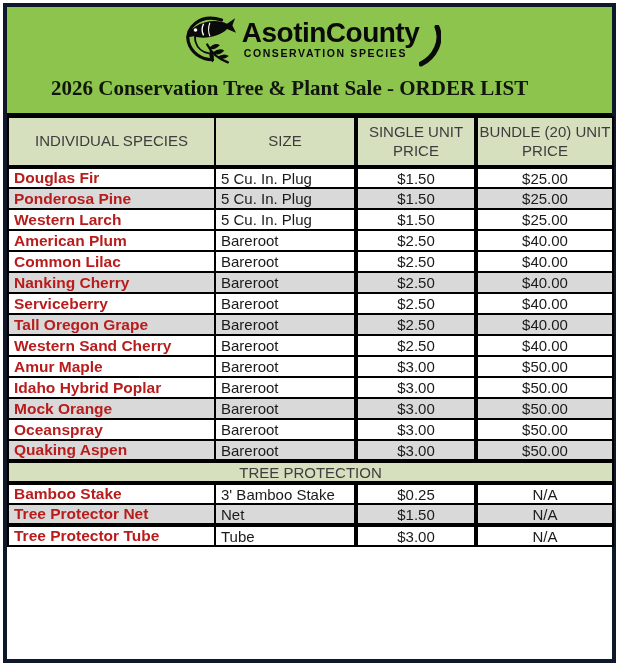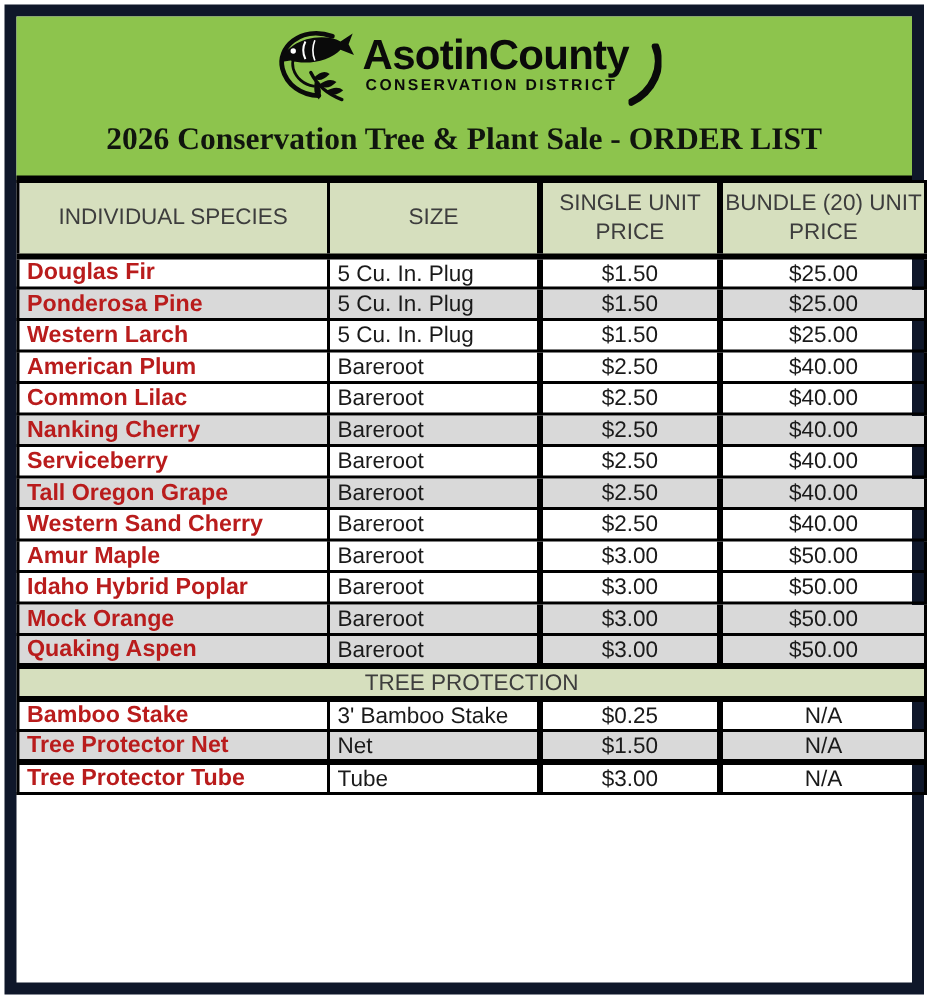--- a/index.html
+++ b/index.html
@@ -1,29 +1,29 @@
 <!DOCTYPE html>
 <html><head>
 <meta charset="utf-8">
 <style>
   * { margin:0; padding:0; box-sizing:border-box; }
   html,body { width:619px; height:666px; background:#ffffff; overflow:hidden;
               font-family:"Liberation Sans", sans-serif; }
   .sheet { position:absolute; left:3px; top:3px; width:613px; height:660px;
-           border:8px solid #0f172a; background:#fff; }
+           border:4px solid #0f172a; background:#fff; }
 
   
   .header-band { background:#8dc44d; border-bottom:3px solid #000; padding-top:4px; }
   .logo-wrap { display:flex; justify-content:center; align-items:center; height:56px; }
   .logo-emblem { flex:0 0 auto; margin-right:4px; }
   .logo-textcol { display:flex; flex-direction:column; line-height:1; position:relative; padding-right:20px; }
   .logo-name { font-weight:700; font-size:28px; color:#0a0a0a; letter-spacing:-0.5px; }
   .logo-sub  { font-weight:700; font-size:10.5px; color:#0a0a0a; letter-spacing:1.6px; margin-top:1px; padding-left:2px; }
   .logo-tail { position:absolute; right:-2px; top:6px; }
-  .title-row { text-align:center; padding:9px 0 12px 0; }
+  .title-row { padding:9px 0 12px 0;margin-left:44px; }
   .title-text { font-family:"Liberation Serif", serif; font-weight:700; font-size:21px; color:#10150e; }
 
   
   table { width:100%; border-collapse:collapse; table-layout:fixed; }
   col.c-species { width:207px; } col.c-size { width:141px; }
   col.c-single  { width:120px; } col.c-bundle { width:137px; }
 
   th, td { border:2px solid #000; font-size:15px; color:#1a1a1a; overflow:hidden; white-space:nowrap; }
   th { background:#d6dfbe; height:50px; font-weight:400; color:#3d3d3d; text-align:center;
        border-bottom:4px solid #000; line-height:1.25; white-space:normal; }
@@ -60,21 +60,21 @@
         <g>
           <path d="M30 36 C34 44 42 52 53 56" stroke="#0a0a0a" stroke-width="2.5" fill="none" stroke-linecap="round"></path>
           <path d="M32 40 q7 -7 12 -3 q-7 7 -12 3 Z" fill="#0a0a0a"></path>
           <path d="M36 45 q8 -6 13 -2 q-7 7 -13 2 Z" fill="#0a0a0a"></path>
           <path d="M41 50 q8 -5 13 -1 q-7 6 -13 1 Z" fill="#0a0a0a"></path>
           <path d="M33 42 q-2 9 3 14 q4 -8 -3 -14 Z" fill="#0a0a0a"></path>
         </g>
       </svg>
       <div class="logo-textcol">
         <span class="logo-name">AsotinCounty</span>
-        <span class="logo-sub">CONSERVATION DISTRICT</span>
+        <span class="logo-sub">CONSERVATION SPECIES</span>
         <svg class="logo-tail" width="22" height="42" viewBox="0 0 22 42">
           <path d="M18 2 C24 16 16 32 2 39" stroke="#0a0a0a" stroke-width="5" fill="none" stroke-linecap="round"></path>
         </svg>
       </div>
     </div>
     <div class="title-row">
       <span class="title-text">2026 Conservation Tree &amp; Plant Sale - ORDER LIST</span>
     </div>
   </div>
 
@@ -159,20 +159,26 @@
           <td class="col-size">Bareroot</td>
           <td class="col-single">$3.00</td>
           <td class="col-bundle">$50.00</td>
         </tr>
         <tr class="row-gray">
           <td class="col-species">Mock Orange</td>
           <td class="col-size">Bareroot</td>
           <td class="col-single">$3.00</td>
           <td class="col-bundle">$50.00</td>
         </tr>
+        <tr>
+          <td class="col-species">Oceanspray</td>
+          <td class="col-size">Bareroot</td>
+          <td class="col-single">$3.00</td>
+          <td class="col-bundle">$50.00</td>
+        </tr>
         <tr class="row-gray">
           <td class="col-species">Quaking Aspen</td>
           <td class="col-size">Bareroot</td>
           <td class="col-single">$3.00</td>
           <td class="col-bundle">$50.00</td>
         </tr>
       </tbody>
     <tbody>
       <tr>
         <td class="section-cell" colspan="4">TREE PROTECTION</td>

